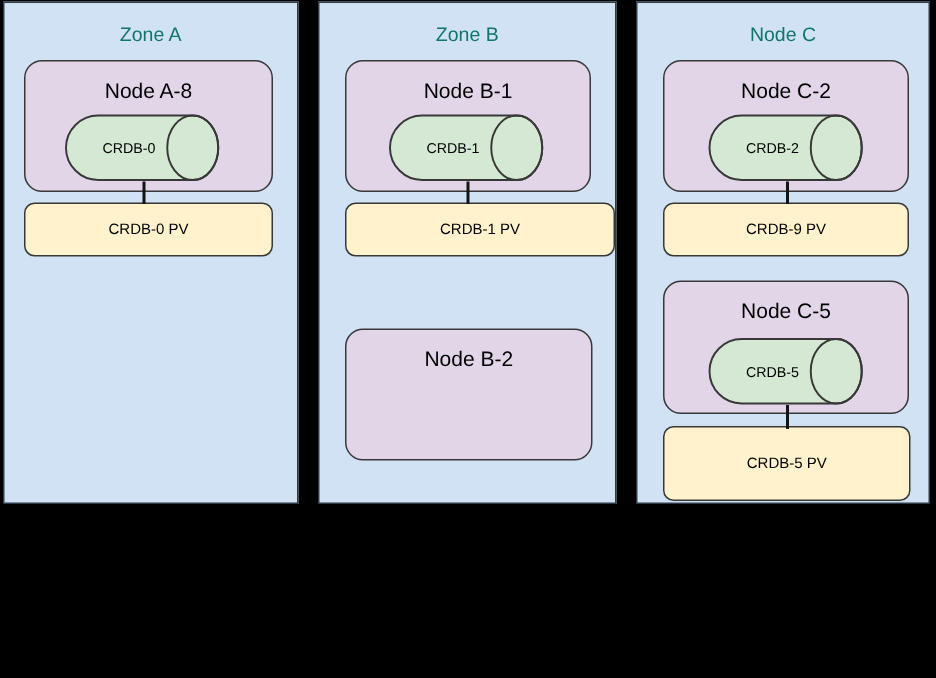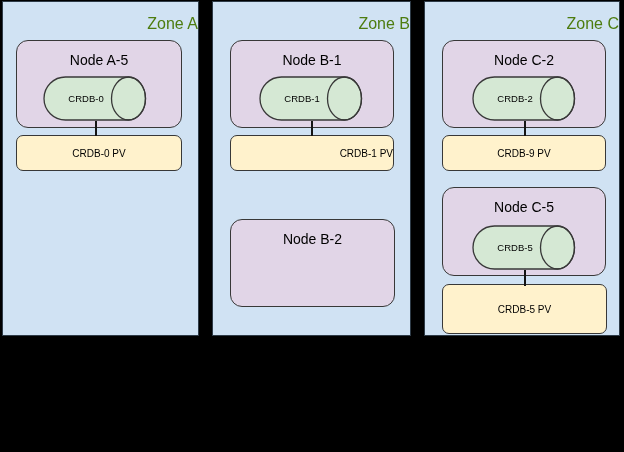--- a/index.html
+++ b/index.html
@@ -22,23 +22,23 @@
     height: 333px;
     background: #d0e2f3;
     border: 1px solid #2e3b47;
     box-sizing: content-box;
   }
   .zone-title {
     position: absolute;
     top: 13px;
     left: 0;
     right: 0;
-    text-align: right;
-    font-size: 16px;
-    color: #4d7c0f;
+    text-align: center;
+    font-size: 13px;
+    color: #0f766e;
   }
   .node {
     position: absolute;
     background: #e1d5e7;
     border: 1px solid #383838;
     border-radius: 12px;
     box-sizing: border-box;
     z-index: 1;
   }
   .node-label {
@@ -78,21 +78,21 @@
 </style>
 </head>
 <body>
 
 <div id="canvas">
 
   <div class="zone" style="left:2px;width:195px;">
     <div class="zone-title">Zone A</div>
 
     <div class="node" style="left:13px;top:38px;width:166px;height:88px;">
-      <div class="node-label">Node A-5</div>
+      <div class="node-label">Node A-8</div>
     </div>
 
     <svg class="cyl" style="left:40px;top:74px;" width="104" height="46" viewBox="0 0 104 46">
       <path d="M 85.5 1 L 22.5 1 A 21.5 21.5 0 0 0 22.5 44 L 85.5 44 A 17 21.5 0 0 0 85.5 1 Z" fill="#d5e8d4" stroke="#383838" stroke-width="1.3"></path>
       <ellipse cx="85.5" cy="22.5" rx="17" ry="21.5" fill="none" stroke="#383838" stroke-width="1.3"></ellipse>
       <text x="43" y="26" text-anchor="middle">CRDB-0</text>
     </svg>
 
     <div class="connector" style="left:92px;top:119px;height:15px;"></div>
 
@@ -109,31 +109,31 @@
     </div>
 
     <svg class="cyl" style="left:46px;top:74px;" width="104" height="46" viewBox="0 0 104 46">
       <path d="M 85.5 1 L 22.5 1 A 21.5 21.5 0 0 0 22.5 44 L 85.5 44 A 17 21.5 0 0 0 85.5 1 Z" fill="#d5e8d4" stroke="#383838" stroke-width="1.3"></path>
       <ellipse cx="85.5" cy="22.5" rx="17" ry="21.5" fill="none" stroke="#383838" stroke-width="1.3"></ellipse>
       <text x="43" y="26" text-anchor="middle">CRDB-1</text>
     </svg>
 
     <div class="connector" style="left:98px;top:119px;height:15px;"></div>
 
-    <div class="pv" style="left:17px;top:133px;width:164px;height:36px;justify-content:flex-end;">
+    <div class="pv" style="left:17px;top:133px;width:180px;height:36px;">
       <span>CRDB-1 PV</span>
     </div>
 
     <div class="node" style="left:17px;top:185px;width:165px;height:88px;margin-top:32px;">
       <div class="node-label">Node B-2</div>
     </div>
   </div>
 
   <div class="zone" style="left:424px;width:194px;">
-    <div class="zone-title">Zone C</div>
+    <div class="zone-title">Node C</div>
 
     <div class="node" style="left:17px;top:38px;width:164px;height:88px;">
       <div class="node-label">Node C-2</div>
     </div>
 
     <svg class="cyl" style="left:47px;top:74px;" width="104" height="46" viewBox="0 0 104 46">
       <path d="M 85.5 1 L 22.5 1 A 21.5 21.5 0 0 0 22.5 44 L 85.5 44 A 17 21.5 0 0 0 85.5 1 Z" fill="#d5e8d4" stroke="#383838" stroke-width="1.3"></path>
       <ellipse cx="85.5" cy="22.5" rx="17" ry="21.5" fill="none" stroke="#383838" stroke-width="1.3"></ellipse>
       <text x="43" y="26" text-anchor="middle">CRDB-2</text>
     </svg>

